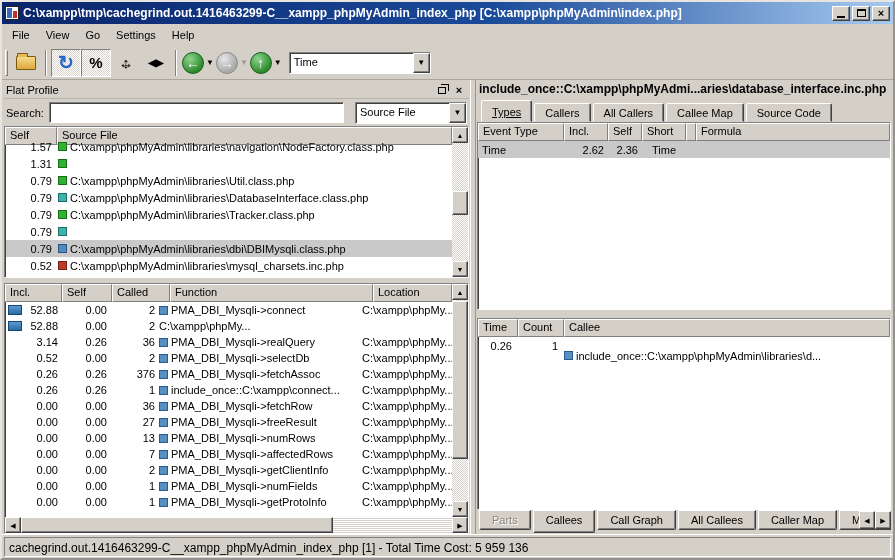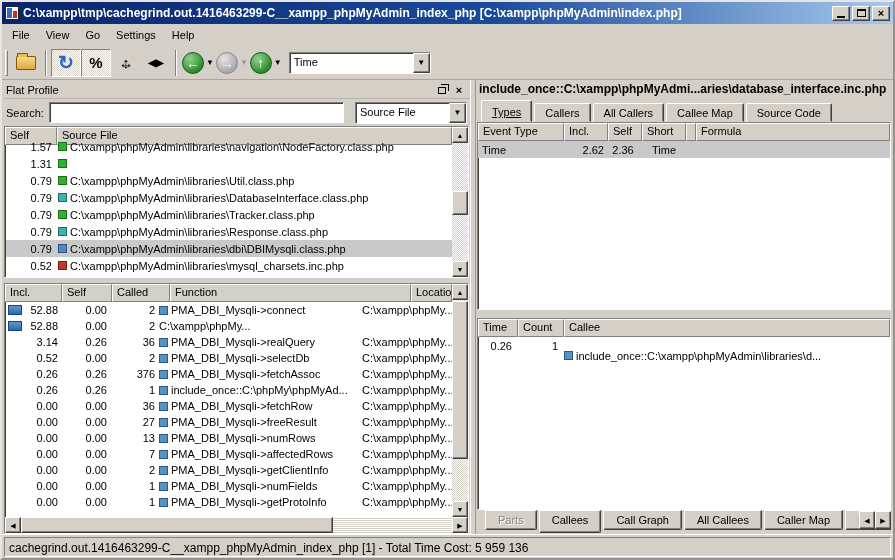--- a/index.html
+++ b/index.html
@@ -120,29 +120,29 @@
   .tab.active { height:22px; padding-top:5px; z-index:2;text-decoration:underline; }
   .panelbox { position:relative; background:#fff; border:1px solid; border-color:#808080 #fff #fff #808080; box-shadow:inset 1px 1px 0 #404040; overflow:hidden; }
   .types-box { height:188px; flex:0 0 188px; }
   .rsplit { height:8px; flex:0 0 8px; }
   .callee-box { flex:1; }
   .hdr100 { width:100%;border-radius:7px; }
   .trow { display:flex; align-items:center; height:17px; white-space:nowrap; }
   .trow.sel { background:#c9c9c9; }
   .t-ev { width:86px; flex:0 0 86px; padding-left:4px; }
   .t-incl { width:44px; flex:0 0 44px; text-align:right; padding-right:4px; }
-  .t-self { width:34px; flex:0 0 34px; text-align:center; padding-right:4px; }
+  .t-self { width:34px; flex:0 0 34px; text-align:right; padding-right:4px; }
   .t-short { width:44px; flex:0 0 44px; text-align:center; }
   .t-gap { width:10px; flex:0 0 10px; }
   .t-formula { flex:1; }
   .cl-time { width:40px; flex:0 0 40px; text-align:right; padding-right:6px; }
   .cl-count { width:46px; flex:0 0 46px; text-align:right; padding-right:6px; }
   .cl-callee { flex:1; display:flex; align-items:center; overflow:hidden;margin-top:20px; }
 
-  .btabbar { height:24px; display:flex; align-items:flex-start; padding-left:8px; flex:0 0 24px; overflow:hidden; position:relative; }
+  .btabbar { height:24px; display:flex; align-items:flex-start; padding-left:2px; flex:0 0 24px; overflow:hidden; position:relative; }
   .btab { background:#d4d0c8; border:1px solid; border-color:#fff #404040 #404040 #fff; box-shadow:inset -1px -1px 0 #808080;
           padding:3px 12px; height:20px; margin-right:2px; border-radius:0 0 2px 2px; margin-top:0; white-space:nowrap; }
   .btab.active { height:23px; z-index:2; font-weight:normal; }
   .btab.disabled { color:#8a867e; text-shadow:1px 1px 0 #fff; }
   .btab-scroll { position:absolute; right:0; top:1px; display:flex; }
   .btab-scroll .sbtn { position:static; width:16px; height:18px; }
 
   
   .statusbar { height:24px; flex:0 0 24px; padding:2px 2px; border-top:1px solid #fff; }
   .status-field { height:20px; border:1px solid; border-color:#808080 #fff #fff #808080; padding:3px 4px; white-space:nowrap; overflow:hidden; font-size:12px; }
@@ -273,21 +273,20 @@
               <span class="c-path">C:\xampp\phpMyAdmin\libraries\DatabaseInterface.class.php</span>
             </div>
             <div class="srow">
               <span class="c-self">0.79</span>
               <span class="sq" style="background: rgb(45, 179, 45);"></span>
               <span class="c-path">C:\xampp\phpMyAdmin\libraries\Tracker.class.php</span>
             </div>
             <div class="srow">
               <span class="c-self">0.79</span>
               <span class="sq" style="background: rgb(58, 181, 174);"></span>
-              <span class="c-path">C:\xampp\phpMyAdmin\libraries\Response.class.php</span>
             </div>
             <div class="srow sel">
               <span class="c-self">0.79</span>
               <span class="sq" style="background: rgb(78, 138, 200);"></span>
               <span class="c-path">C:\xampp\phpMyAdmin\libraries\dbi\DBIMysqli.class.php</span>
             </div>
             <div class="srow">
               <span class="c-self">0.52</span>
               <span class="sq" style="background: rgb(192, 58, 40);"></span>
               <span class="c-path">C:\xampp\phpMyAdmin\libraries\mysql_charsets.inc.php</span>
@@ -304,21 +303,21 @@
         </div>
       </div>
 
       <div class="hsplit"></div>
 
       <div class="listbox fn-box">
         <div class="hdr">
           <span class="hcell" style="width:57px">Incl.</span>
           <span class="hcell" style="width:50px">Self</span>
           <span class="hcell" style="width:58px">Called</span>
-          <span class="hcell" style="width:241px">Function</span>
+          <span class="hcell" style="width:203px">Function</span>
           <span class="hcell fill">Location</span>
         </div>
         <div class="rows" style="bottom:16px">
             <div class="frow">
               <span class="c-incl">
                 <span class="bar-ic"></span>
                 <span class="num">52.88</span>
               </span>
               <span class="c-self2">0.00</span>
               <span class="c-called">2</span>
@@ -374,21 +373,21 @@
               <span class="c-loc">C:\xampp\phpMy...</span>
             </div>
             <div class="frow">
               <span class="c-incl">
                 <span class="num">0.26</span>
               </span>
               <span class="c-self2">0.26</span>
               <span class="c-called">1</span>
               <span class="c-fn">
                 <span class="fn-ic"></span>
-                <span>include_once::C:\phpMy\phpMyAd...</span>
+                <span>include_once::C:\xampp\connect...</span>
               </span>
               <span class="c-loc">C:\xampp\phpMy...</span>
             </div>
             <div class="frow">
               <span class="c-incl">
                 <span class="num">0.00</span>
               </span>
               <span class="c-self2">0.00</span>
               <span class="c-called">36</span>
               <span class="c-fn">

